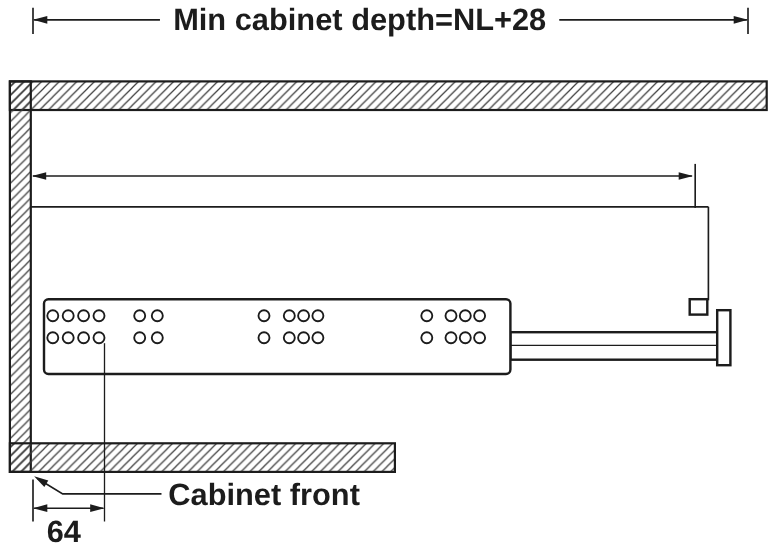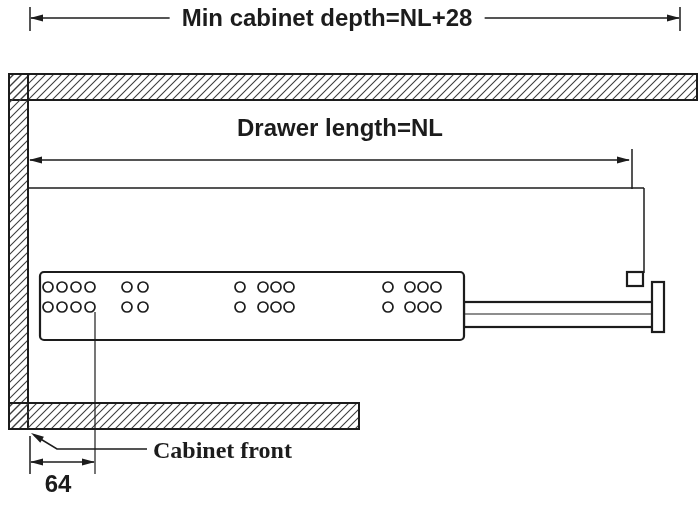--- a/index.html
+++ b/index.html
@@ -25,27 +25,27 @@
   .sw1  { stroke-width: 1.2; }
   .sw15 { stroke-width: 1.5; }
   .sw2  { stroke-width: 2.2; }
   #holes circle { fill: #ffffff; stroke: var(--line-color); stroke-width: 1.7; }
 
   
   .lbl {
     position: absolute;
     color: var(--line-color);
     font-weight: bold;
-    font-size: 24px;
+    font-size: 28px;
     line-height: 28px;
     white-space: nowrap;
   }
   .lbl-top    { left: 327px; top: 4px;   transform: translateX(-50%); background: var(--bg-color); padding: 0 12px; }
   .lbl-drawer { left: 340px; top: 114px; transform: translateX(-50%); }
-  .lbl-front  { left: 147px; top: 436px; background: var(--bg-color); padding: 0 4px 0 6px; font-family: Liberation Serif, serif; }
+  .lbl-front  { left: 147px; top: 436px; background: var(--bg-color); padding: 0 4px 0 6px; }
   .lbl-37     { left: 58px;  top: 470px; transform: translateX(-50%); }
 </style>
 </head>
 <body>
 
 <div class="canvas">
 
   <svg width="700" height="507" viewBox="0 0 700 507">
     <defs>
       <pattern id="hatch" patternUnits="userSpaceOnUse" width="8" height="8">
@@ -125,17 +125,16 @@
       <polygon class="arrow" points="30,462 43,458.5 43,465.5"></polygon>
       <polygon class="arrow" points="95,462 82,458.5 82,465.5"></polygon>
     </g>
     <g>
       <polyline class="stroke sw15" points="147,449 57,449 34,435"></polyline>
       <polygon class="arrow" points="31,433 43.9,436.8 40.3,442.8"></polygon>
     </g>
   </svg>
 
   <div class="lbl lbl-top">Min cabinet depth=NL+28</div>
-  <div class="lbl lbl-drawer">Drawer length=NL</div>
   <div class="lbl lbl-front">Cabinet front</div>
   <div class="lbl lbl-37">64</div>
 
 </div>
 
 </body></html>

